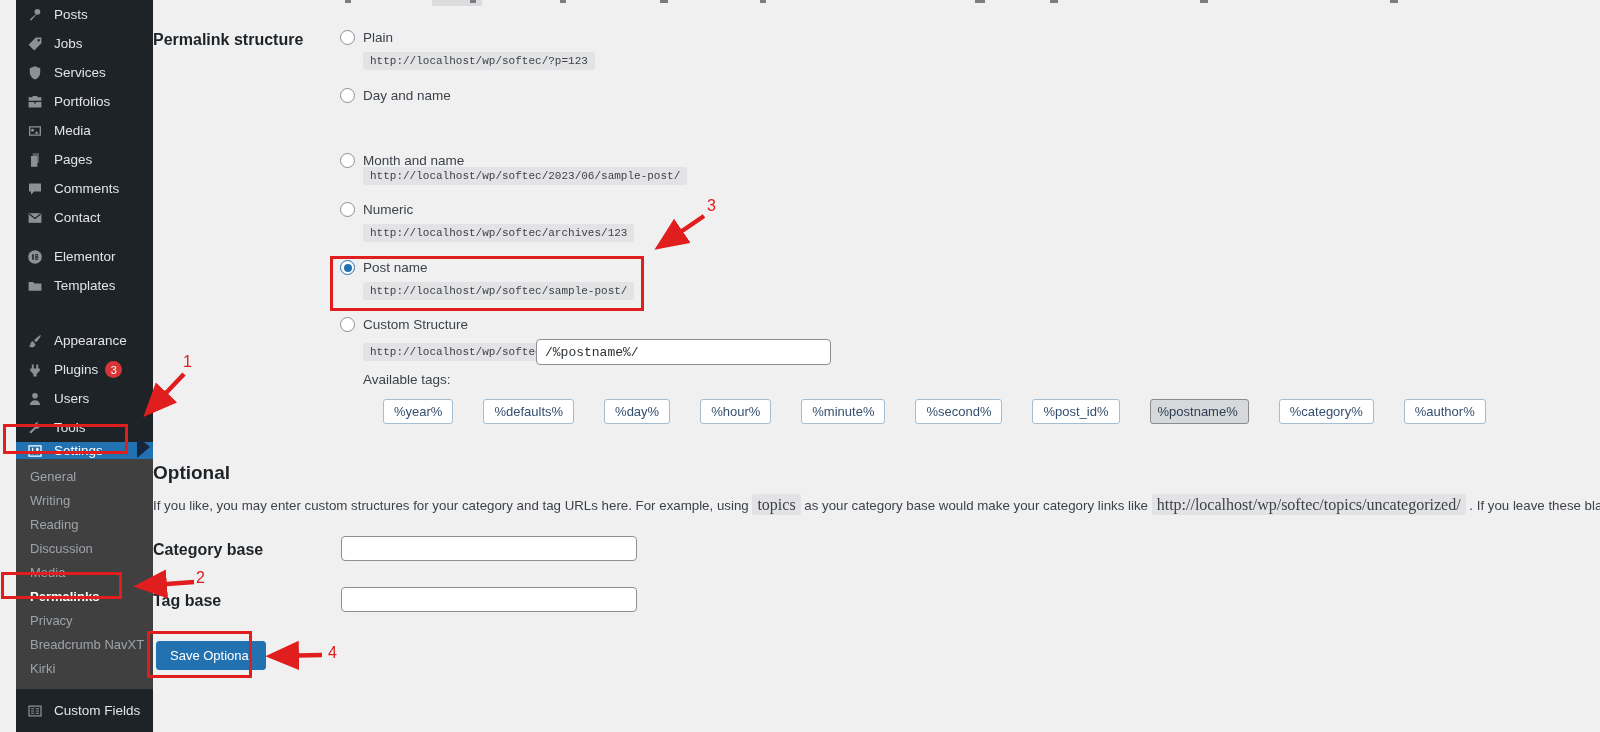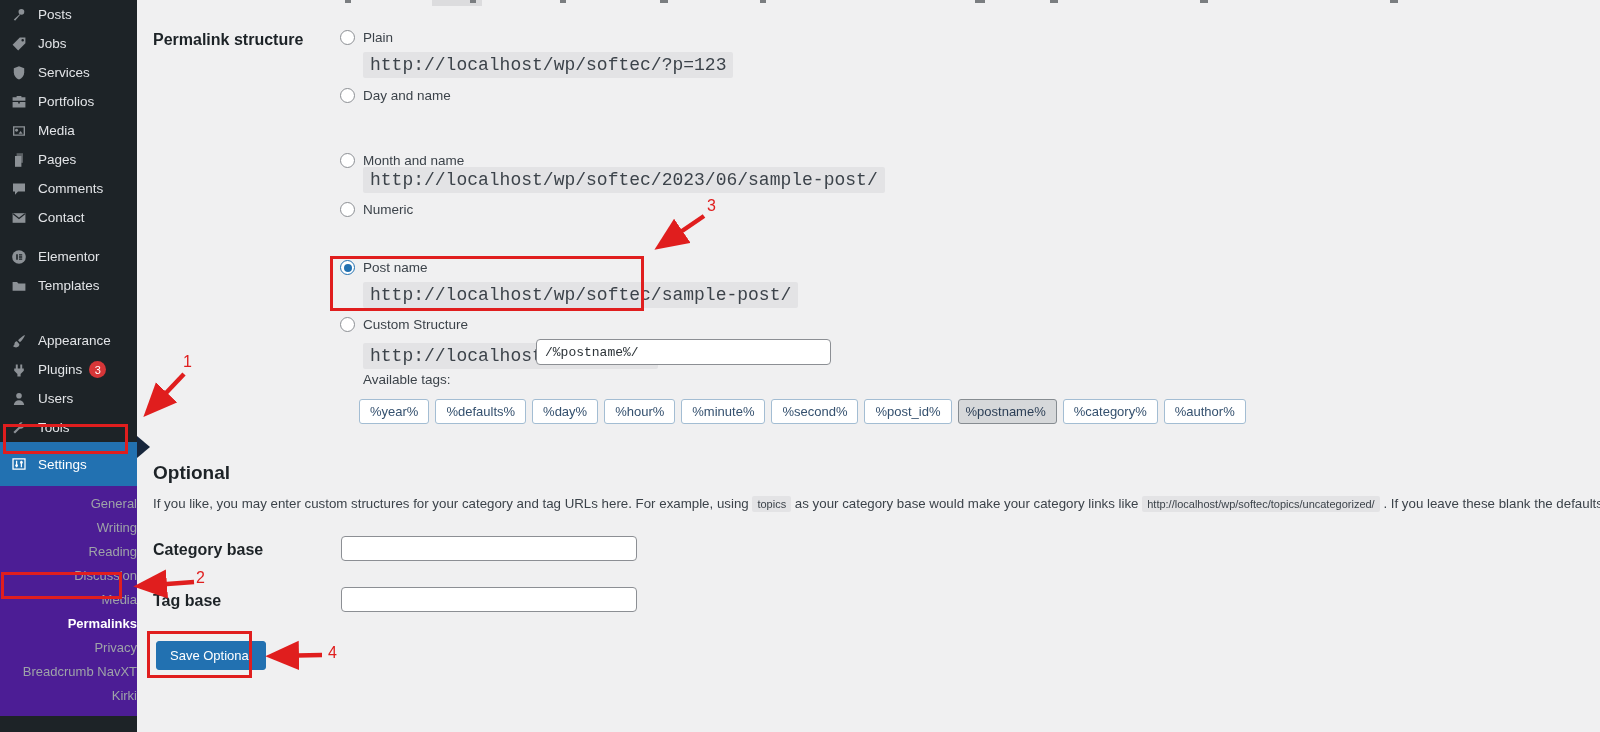--- a/index.html
+++ b/index.html
@@ -1,52 +1,52 @@
 <!DOCTYPE html>
 <html><head>
 <meta charset="utf-8">
 <style>
   * { margin:0; padding:0; box-sizing:border-box; }
   html,body { width:1600px; height:732px; overflow:hidden; font-family:"Liberation Sans", sans-serif; background:#f0f0f1; }
 
   
-  #sidebar { position:absolute; left:0; top:0; width:137px; height:732px; background:#1d2327; color:#dcdcde; z-index:2;text-align:right; }
+  #sidebar { position:absolute; left:16px; top:0; width:137px; height:732px; background:#1d2327; color:#dcdcde; z-index:2; }
   .menu-item { display:flex; align-items:center; height:29px; padding-left:9px; font-size:13.5px; color:#e2e4e7; cursor:pointer; }
   .menu-item .mi-icon { width:20px; height:20px; margin-right:9px; color:#8c9196; display:flex; align-items:center; justify-content:center; flex:none; }
   .menu-item svg { width:16px; height:16px; fill:currentColor; }
   .group-gap { height:10px; }
   .badge { margin-left:7px; background:#d63638; color:#fff; border-radius:50%; width:17px; height:17px; font-size:11px; display:inline-flex; align-items:center; justify-content:center; }
-  #settings-item { background:#2271b1; color:#fff; height:44px; position:relative; }
+  #settings-item { background:#2271b1; color:#fff; height:17px; position:relative; }
   #settings-item .mi-icon { color:#fff; }
   #settings-arrow { position:absolute; left:137px; top:436px; width:0; height:0; border-top:11px solid transparent; border-bottom:11px solid transparent; border-left:13px solid #17263c; z-index:3; }
-  #submenu { background:#4c1d95; padding:6px 0 8px 0; }
+  #submenu { background:#404040; padding:6px 0 8px 0; }
   .sub-item { height:24px; line-height:24px; padding-left:14px; font-size:13px; color:#9ea3a8; cursor:pointer; }
   .sub-item.current { color:#fff; font-weight:bold; }
 
   
   #content { position:absolute; left:137px; top:0; width:1463px; height:732px; background:#f0f0f1; color:#3c434a; }
   .frag { position:absolute; top:0; height:3px; background:#7a7d80; }
   .frag-chip { position:absolute; top:0; height:6px; background:#dcdcde; }
 
   .field-label { position:absolute; left:16px; font-size:16px; font-weight:bold; color:#1d2327; }
   .radio-row { position:absolute; left:203px; display:flex; align-items:center; }
   .radio { width:15px; height:15px; border:1px solid #8c8f94; border-radius:50%; background:#fff; flex:none; }
   .radio.checked { border-color:#2271b1; display:flex; align-items:center; justify-content:center; }
   .radio.checked::after { content:''; width:8px; height:8px; border-radius:50%; background:#2271b1; }
   .radio-label { margin-left:8px; font-size:13.5px; color:#3c434a; }
-  .code-chip { position:absolute; left:226px; background:#e3e3e5; color:#3c434a; font-family:"Liberation Mono", monospace; font-size:18px; padding:3px 7px; border-radius:2px; white-space:nowrap; }
-  .inline-chip { background:#e3e3e5; color:#3c434a; font-family:Liberation Sans, sans-serif; font-size:11px; padding:2px 5px; border-radius:2px; }
+  .code-chip { position:absolute; left:226px; background:#e3e3e5; color:#3c434a; font-family:"Liberation Mono", monospace; font-size:11px; padding:3px 7px; border-radius:2px; white-space:nowrap; }
+  .inline-chip { background:#e3e3e5; color:#3c434a; font-family:Liberation Serif, serif; font-size:16px; padding:2px 5px; border-radius:2px; }
 
   .text-input { border:1px solid #8c8f94; border-radius:4px; background:#fff; font-size:13px; padding:0 8px; color:#2c3338; }
   #custom-input { position:absolute; left:399px; top:339px; width:295px; height:26px; font-family:"Liberation Mono", monospace; }
   #category-input { position:absolute; left:204px; top:536px; width:296px; height:25px; }
   #tag-input { position:absolute; left:204px; top:587px; width:296px; height:25px; }
 
   #tags-row { position:absolute; left:222px; top:399px; display:flex; gap:6px; }
-  .tag-btn { background:#fff; border:1px solid #a3bdd3; color:#34506e; border-radius:3px; font-size:13px; padding:4px 10px; cursor:pointer; font-family:"Liberation Sans", sans-serif; }
+  .tag-btn { background:#fff; border:1px solid #a3bdd3; color:#34506e; border-radius:3px; font-size:13px; padding:4px 10px; cursor:pointer; font-family:"Liberation Sans", sans-serif;margin-left:24px; }
   .tag-btn.active { background:#d6d8da; border-color:#868c91; color:#2c3f56;padding-left:7px; }
 
   #optional-heading { position:absolute; left:16px; top:462px; font-size:19px; font-weight:600; color:#1d2327; }
   #optional-desc { position:absolute; left:16px; top:496px; font-size:13.3px; color:#3c434a; white-space:nowrap; }
 
   #save-btn { position:absolute; left:19px; top:641px; background:#2271b1; border:1px solid #2271b1; color:#fff; font-size:13px; padding:6px 13px; border-radius:3px; cursor:pointer; font-family:"Liberation Sans", sans-serif; }
 
   
   .ann-rect { position:absolute; border:3px solid #e01e1e; z-index:5; pointer-events:none; }
   #ann-svg { position:absolute; left:0; top:0; width:1600px; height:732px; z-index:6; pointer-events:none; }
@@ -253,20 +253,21 @@
   <div class="radio-row" style="top:153px">
     <span class="radio"></span>
     <span class="radio-label">Month and name</span>
   </div>
   <div class="code-chip" style="top:167px">http://localhost/wp/softec/2023/06/sample-post/</div>
 
   <div class="radio-row" style="top:202px">
     <span class="radio"></span>
     <span class="radio-label">Numeric</span>
   </div>
+  <div class="code-chip" style="top:224px">http://localhost/wp/softec/archives/123</div>
 
   <div class="radio-row" style="top:260px">
     <span class="radio checked"></span>
     <span class="radio-label">Post name</span>
   </div>
   <div class="code-chip" style="top:282px">http://localhost/wp/softec/sample-post/</div>
 
   <div class="radio-row" style="top:317px">
     <span class="radio"></span>
     <span class="radio-label">Custom Structure</span>

